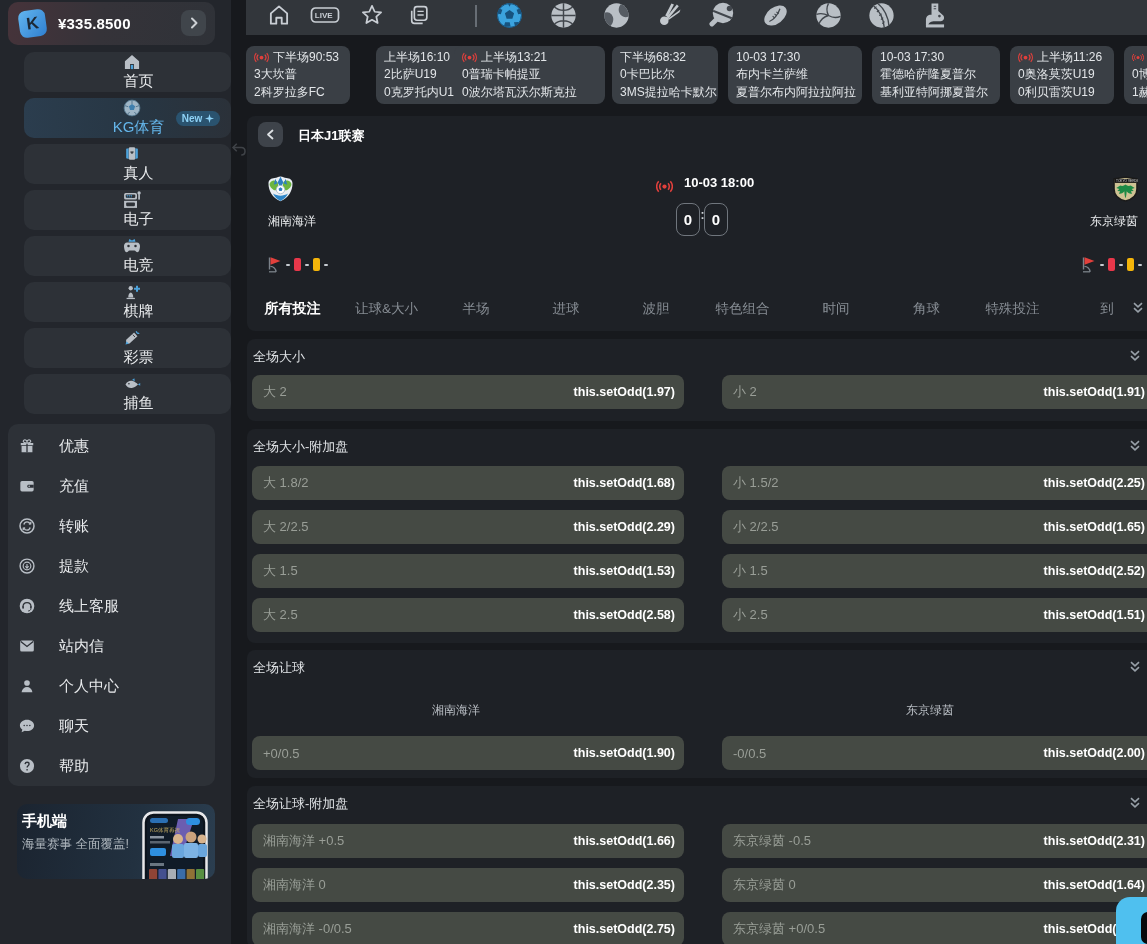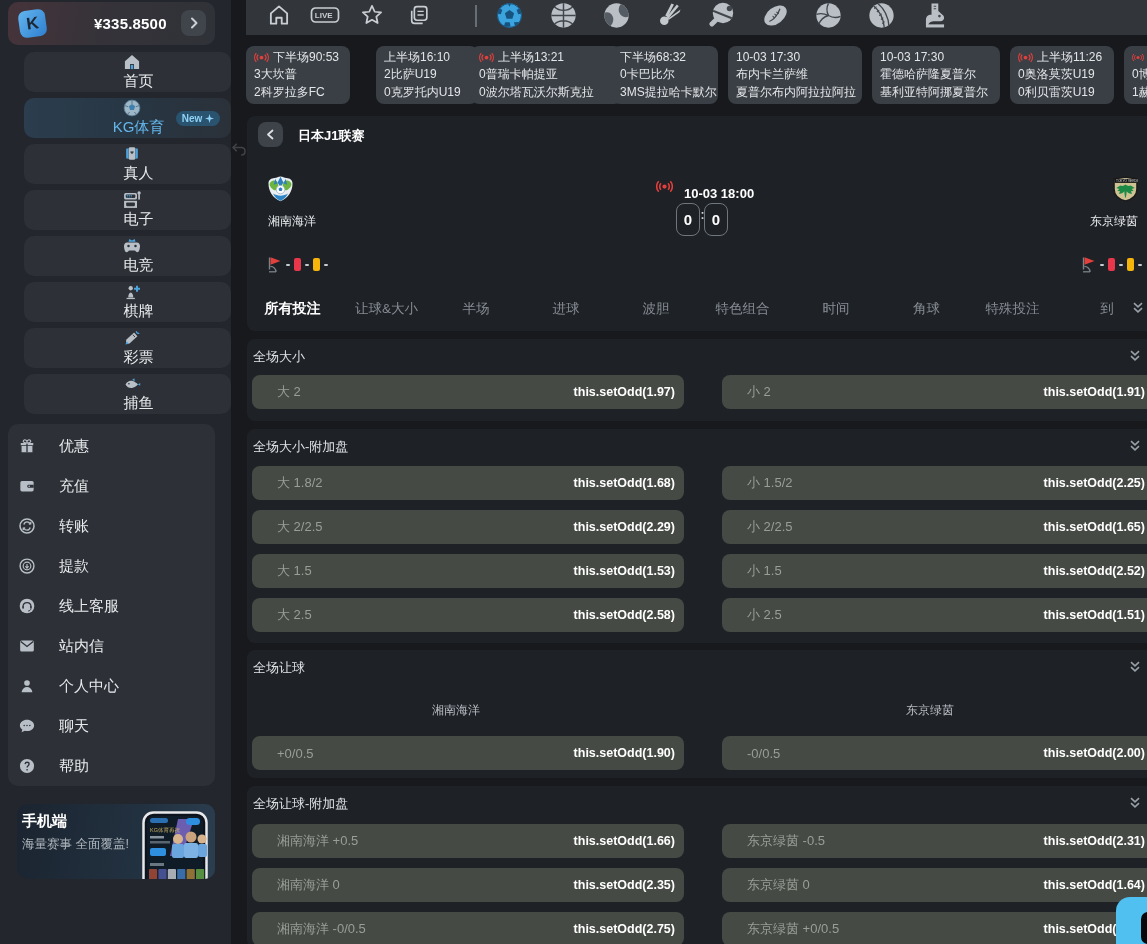--- a/index.html
+++ b/index.html
@@ -3,21 +3,21 @@
 <meta charset="utf-8">
 <style>
 * { margin:0; padding:0; box-sizing:border-box; }
 html,body { width:1147px; height:944px; background:#17191d; overflow:hidden;
   font-family:"Liberation Sans",sans-serif; position:relative; }
 .abs { position:absolute; }
 
 .sb { position:absolute; left:0; top:0; width:231px; height:944px; background:#23262c; }
 .wallet { position:absolute; left:8px; top:2px; width:207px; height:43px; border-radius:10px;
   background:linear-gradient(100deg,#46333a 0%,#353339 45%,#2f3238 100%);
-  display:flex; align-items:center;gap:36px; }
+  display:flex; align-items:center; }
 .wlogo { width:27px; height:27px; margin-left:11px; border-radius:7px; transform:rotate(-8deg);
   background:linear-gradient(135deg,#62b5ee,#2f7fd0); position:relative; }
 .wlogo:after { content:"K"; position:absolute; left:0; top:0; width:100%; height:100%;
   display:flex; align-items:center; justify-content:center; color:#1c2733; font-weight:bold; font-size:17px; }
 .wbal { margin-left:12px; color:#fff; font-size:15px; font-weight:bold; letter-spacing:.2px; }
 .wbtn { position:absolute; right:9px; top:8px; width:25px; height:26px; border-radius:8px;
   background:#40454b; color:#d7dadd; display:flex; align-items:center; justify-content:center;
   font-size:13px; font-weight:bold; }
 .pill { position:absolute; left:24px; width:207px; height:40px; border-radius:10px; background:#2d3137;
   display:flex; align-items:center;flex-direction:column; }
@@ -40,21 +40,21 @@
 .tic { position:absolute; top:2px; }
 
 .mcard { position:absolute; top:46px; height:58px; background:#3a3f45; border-radius:8px;
   padding:2.5px 0 0 8px; color:#e3e6e9; font-size:12px; line-height:17.5px; white-space:nowrap; overflow:hidden; }
 .mcard .tm { display:flex; align-items:center; gap:4px; }
 
 .panel { position:absolute; left:247px; width:913px; background:#1e2126; border-radius:8px; }
 .sec-title { position:absolute; left:6px; top:9px; font-size:13px; color:#dfe2e5; }
 .chev { position:absolute; right:18px; top:10px; }
 .bet { position:absolute; height:34px; width:432px; border-radius:8px; background:#454a44;
-  display:flex; align-items:center; justify-content:space-between; padding:0 9px 0 25px; }
+  display:flex; align-items:center; justify-content:space-between; padding:0 9px 0 11px; }
 .bet .l { color:#999e97; font-size:13px; }
 .bet .o { color:#fff; font-size:12.5px; font-weight:bold; }
 .c1 { left:5px; } .c2 { left:475px; }
 
 .backbtn { position:absolute; left:11px; top:6px; width:25px; height:25px; border-radius:8px;
   background:#3e434a; color:#e4e7ea; display:flex; align-items:center; justify-content:center; font-size:12px; font-weight:bold;}
 .lgname { font-size:13px; color:#fff; font-weight:bold; position:absolute; left:51px; top:11px; }
 .tname { position:absolute; font-size:12px; color:#e9ebed; }
 .mdate { position:absolute; font-size:13px; color:#fff; font-weight:bold; }
 .sbox { position:absolute; width:24px; height:33px; border:1px solid #70767d; border-radius:8px;
@@ -372,21 +372,21 @@
         <path d="M6.8 7.5c-2.4 2.6-2.4 6.4 0 9M17.2 7.5c2.4 2.6 2.4 6.4 0 9M3.6 5c-3.4 4-3.4 10 0 14M20.4 5c3.4 4 3.4 10 0 14" stroke="#e2403c" stroke-width="2" fill="none"></path>
       </svg>下半场90:53</div>
     <div>3大坎普</div>
     <div>2科罗拉多FC</div>
   </div>
 <div class="mcard" style="left:376px;width:102px">
     <div class="tm">上半场16:10</div>
     <div>2比萨U19</div>
     <div>0克罗托内U19</div>
   </div>
-<div class="mcard" style="left:471px;width:151px">
+<div class="mcard" style="left:454px;width:151px">
     <div class="tm"><svg width="15" height="15" viewBox="0 0 24 24">
         <circle cx="12" cy="12" r="3" fill="#e2403c"></circle>
         <path d="M6.8 7.5c-2.4 2.6-2.4 6.4 0 9M17.2 7.5c2.4 2.6 2.4 6.4 0 9M3.6 5c-3.4 4-3.4 10 0 14M20.4 5c3.4 4 3.4 10 0 14" stroke="#e2403c" stroke-width="2" fill="none"></path>
       </svg>上半场13:21</div>
     <div>0普瑞卡帕提亚</div>
     <div>0波尔塔瓦沃尔斯克拉</div>
   </div>
 <div class="mcard" style="left:612px;width:106px">
     <div class="tm">下半场68:32</div>
     <div>0卡巴比尔</div>
@@ -439,21 +439,21 @@
   <circle cx="13.5" cy="14.6" r="4.2" fill="#fff" stroke="#9db3c6" stroke-width=".8"></circle>
   <path d="M13.5 12.2 11.5 13.7l.8 2.4h2.4l.8-2.4z" fill="#2e7fc2"></path>
   <path d="M6 18.6c4.8 2.8 10.2 2.8 15 0-1.7 3.5-4.1 5.9-7.5 7.4-3.4-1.5-5.8-3.9-7.5-7.4z" fill="#2e86c8"></path>
  </svg>
  <div class="tname" style="left:21px;top:97px">湘南海洋</div>
 
  <svg class="abs" style="left:409px;top:63px" width="17" height="15" viewBox="0 0 24 21">
       <circle cx="12" cy="10.5" r="3" fill="#e2403c"></circle>
       <path d="M7 6c-2.4 2.4-2.4 6.6 0 9M17 6c2.4 2.4 2.4 6.6 0 9M3.8 3.2c-3.8 4-3.8 10.6 0 14.6M20.2 3.2c3.8 4 3.8 10.6 0 14.6" stroke="#e2403c" stroke-width="2.2" fill="none"></path>
     </svg>
- <div class="mdate" style="left:437px;top:70px">10-03 18:00</div>
+ <div class="mdate" style="left:437px;top:59px">10-03 18:00</div>
  <div class="sbox" style="left:429px;top:87px">0</div>
  <div class="abs" style="left:453.5px;top:92px;color:#cfd3d8;font-size:12px;font-weight:bold">:</div>
  <div class="sbox" style="left:457px;top:87px">0</div>
 
  <svg class="abs" style="left:866px;top:60px" width="25" height="26" viewBox="0 0 25 26">
   <path d="M12.5 1 24 3v10c0 6-4.6 10.4-11.5 12C5.6 23.4 1 19 1 13V3z" fill="#cec293" stroke="#1b1b1b" stroke-width="1.6"></path>
   <path d="M1.6 2.9h21.8v4H1.6z" fill="#161616"></path>
   <text x="3" y="6.4" font-size="3.2" fill="#ddd">TOKYO VERDY</text>
   <path d="M12.5 8.5c1.4 1.4 3.4 1.8 5.2 1l4 2.4-3 1 2 2.2-2.8.2 1.2 2.4c-2.4.4-4.4-.6-5.4-2.4-.2 2.6-.4 5-1.2 7-.8-2-1-4.4-1.2-7-1 1.8-3 2.8-5.4 2.4l1.2-2.4-2.8-.2 2-2.2-3-1 4-2.4c1.8.8 3.8.4 5.2-1z" fill="#1c8a45"></path>
  </svg>

